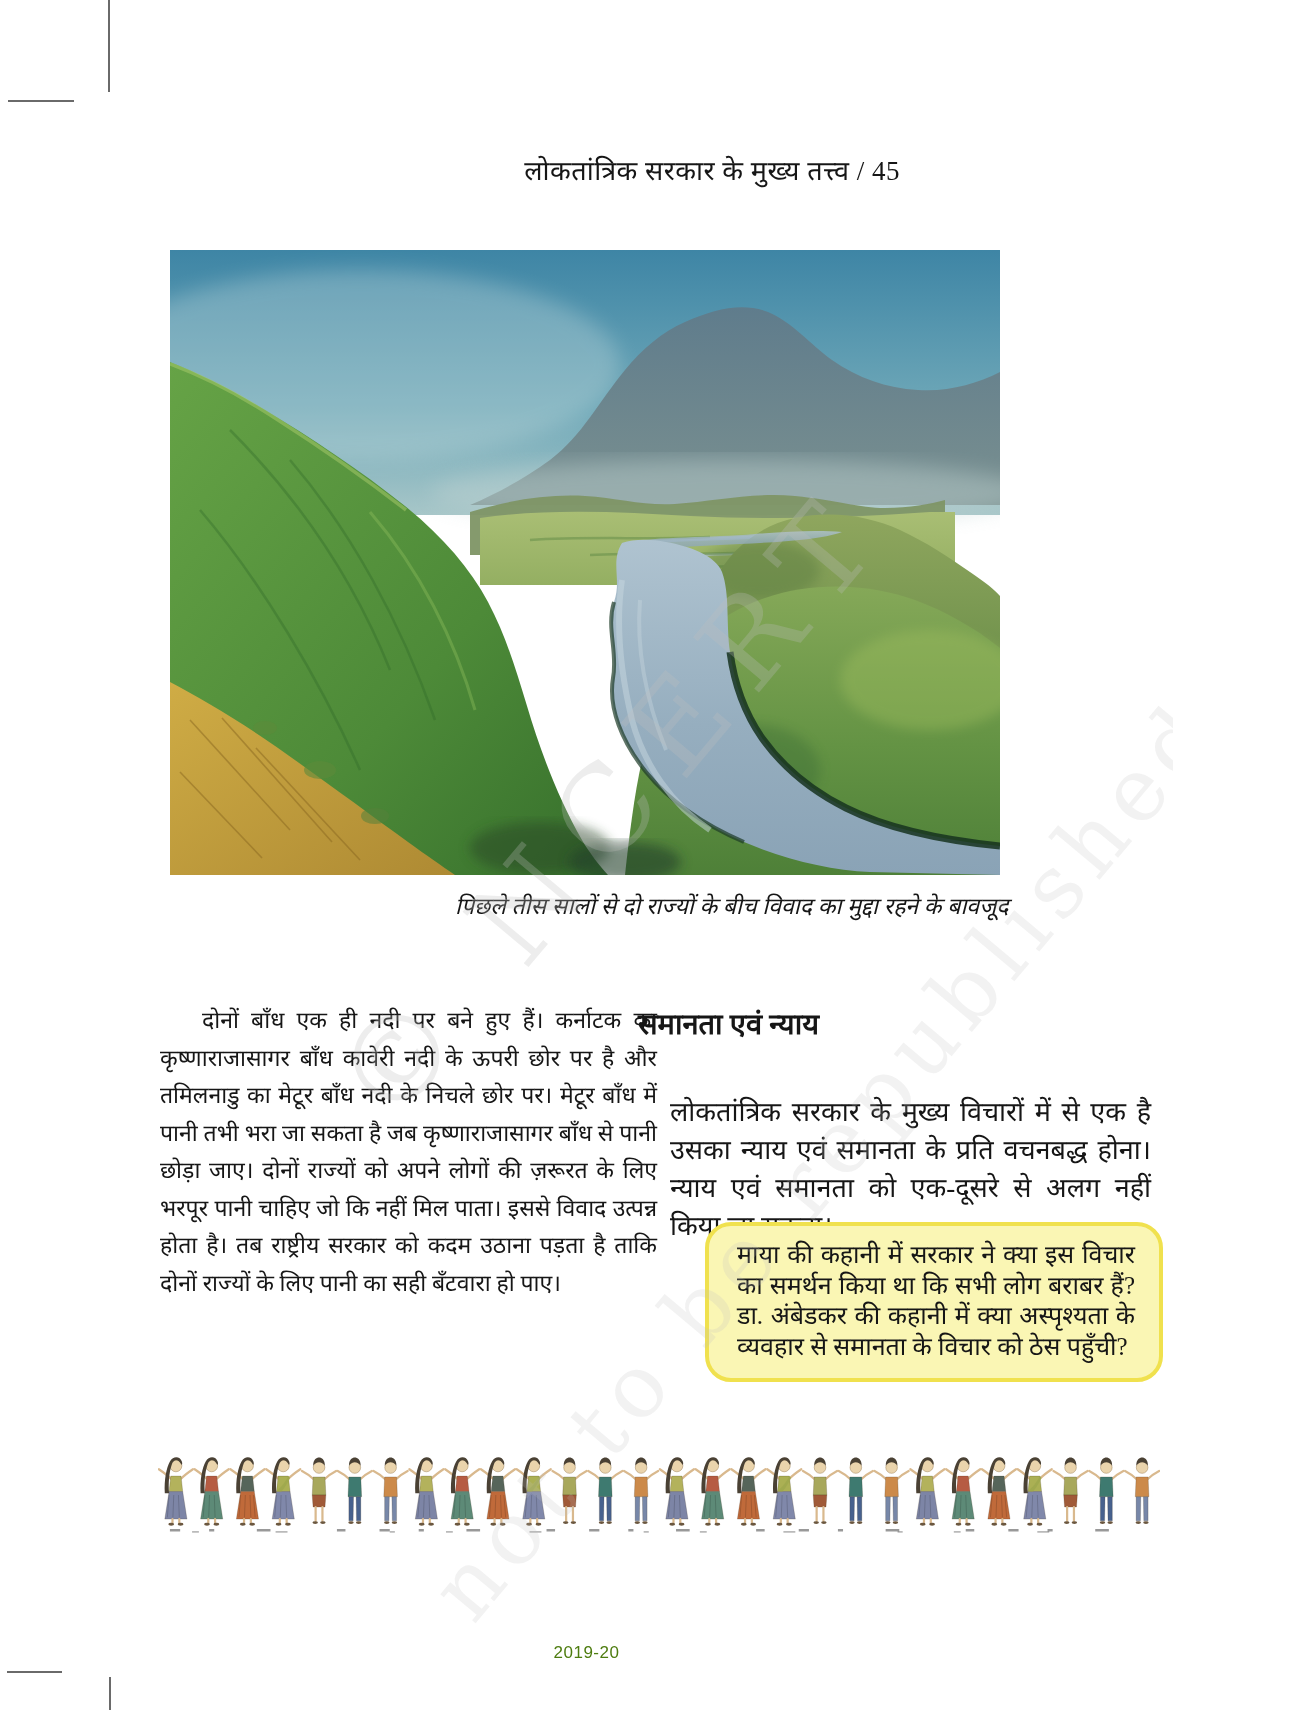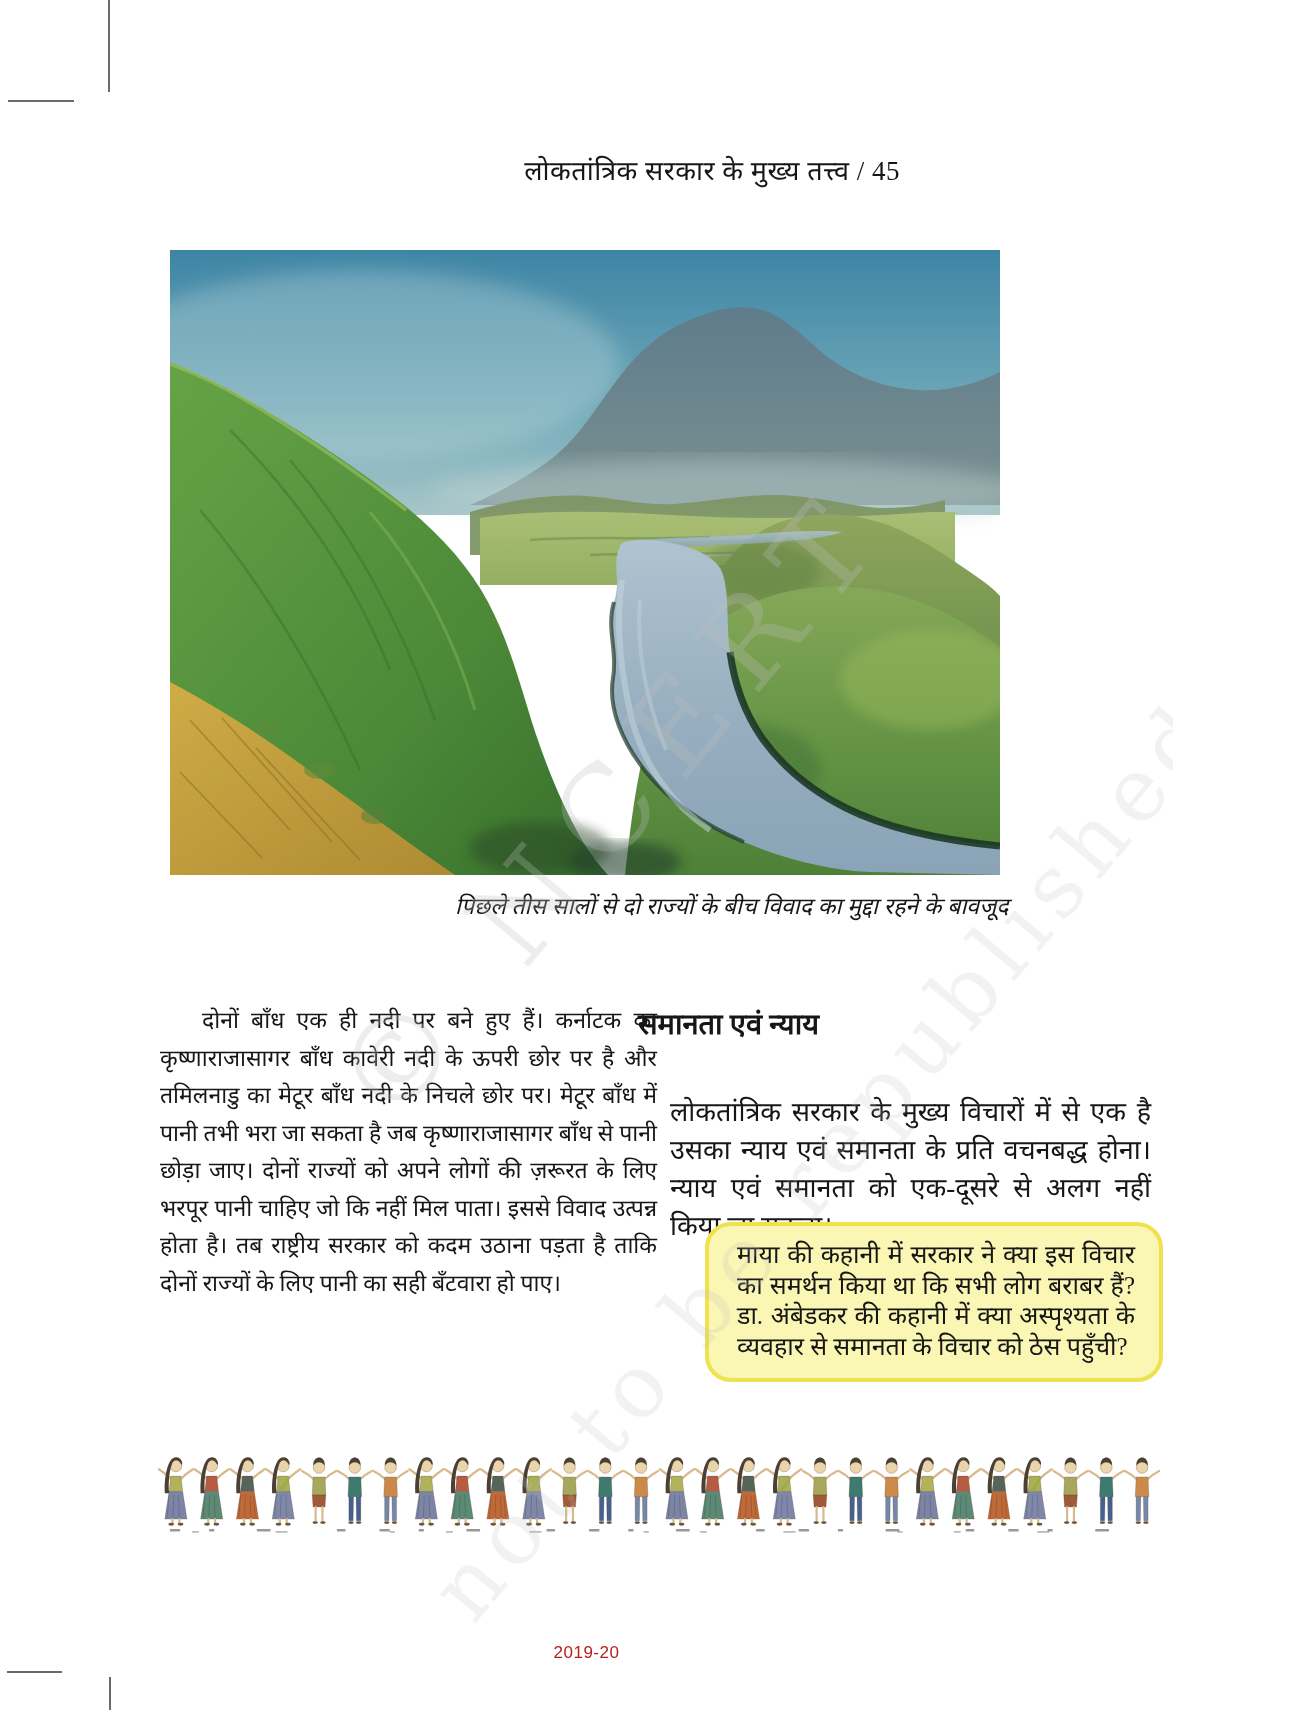--- a/index.html
+++ b/index.html
@@ -39,21 +39,21 @@
     background:var(--question-box-bg,#FAF6B4);
     border:4px solid var(--question-box-border,#F0E14E);
     border-radius:26px;
     padding:14px 24px 16px 28px;
   }
   .qbox div{font-size:25px;line-height:30.5px;text-align:justify;}
   .band{position:absolute;left:158px;top:1452px;width:1002px;height:86px;display:block;}
   .footer{
     position:absolute;left:0;top:1643px;width:100%;text-align:center;
     font-family:"Liberation Sans","DejaVu Sans",sans-serif;
-    font-size:17px;color:#b91c1c;letter-spacing:.5px;
+    font-size:17px;color:#4d7c0f;letter-spacing:.5px;
   }
   .wm{
     position:absolute;color:var(--watermark-gray,#bfbfbf);
     opacity:.28;white-space:nowrap;pointer-events:none;
     font-family:"DejaVu Serif",serif;
     transform-origin:0 50%;
   }
   .wm1{left:360px;top:1035px;font-size:118px;letter-spacing:26px;transform:rotate(-50deg);}
   .wm2{left:450px;top:1555px;font-size:88px;letter-spacing:10px;transform:rotate(-50deg);opacity:.2;}
   

